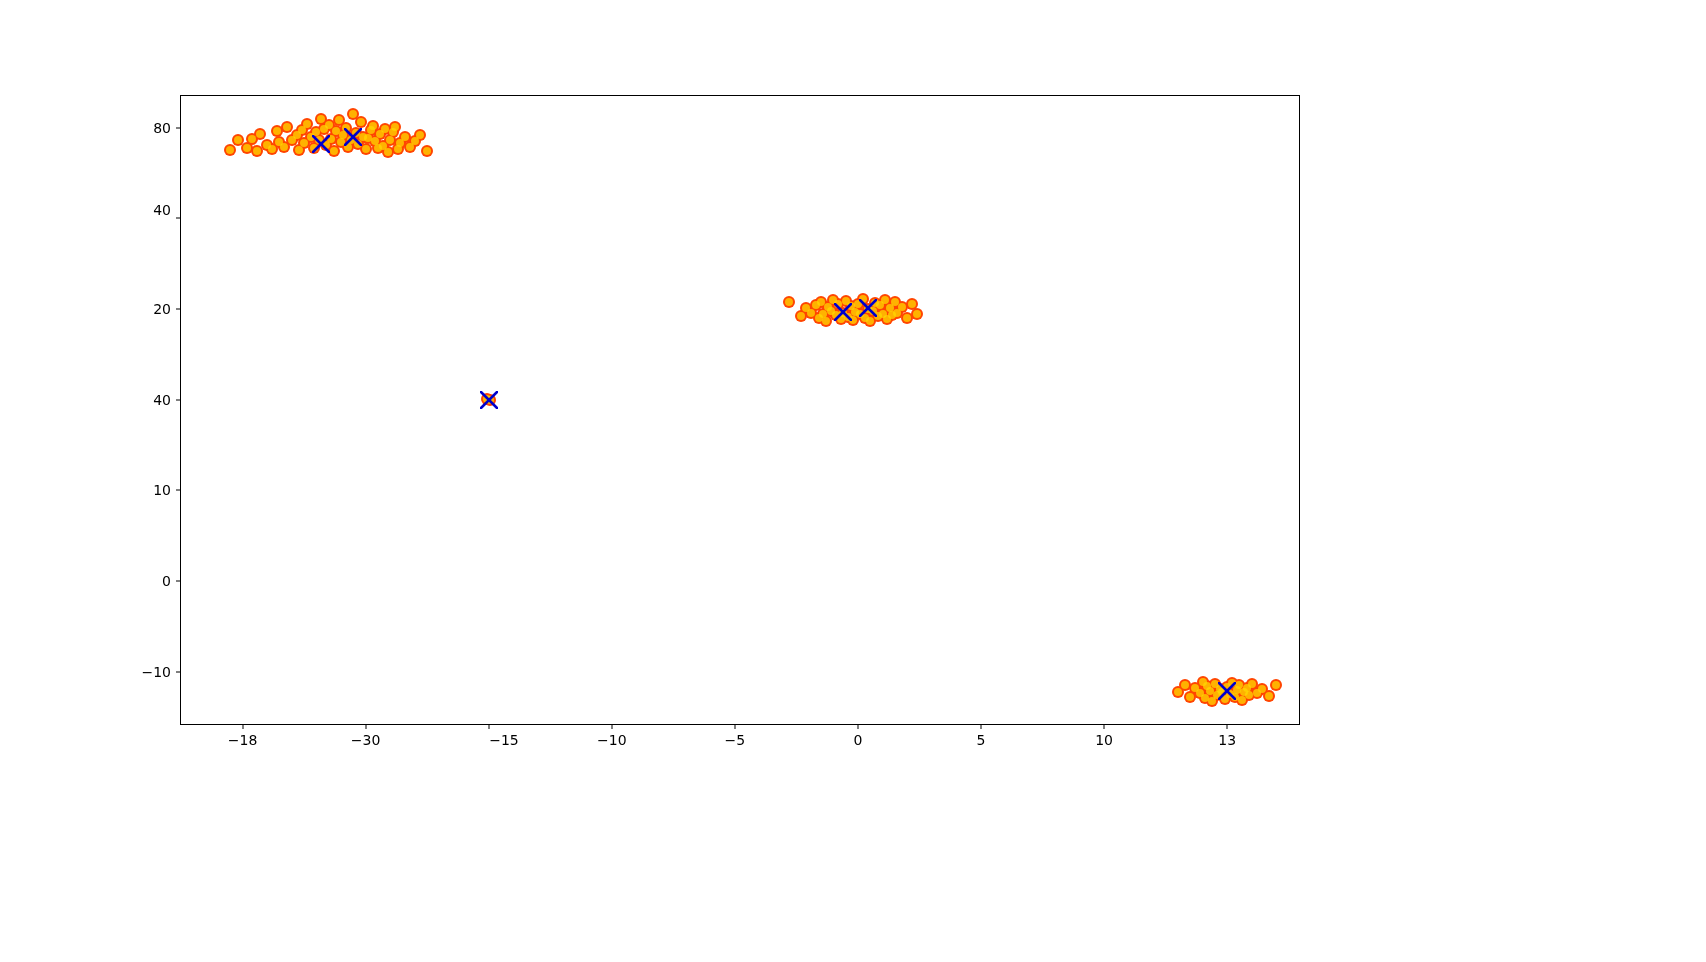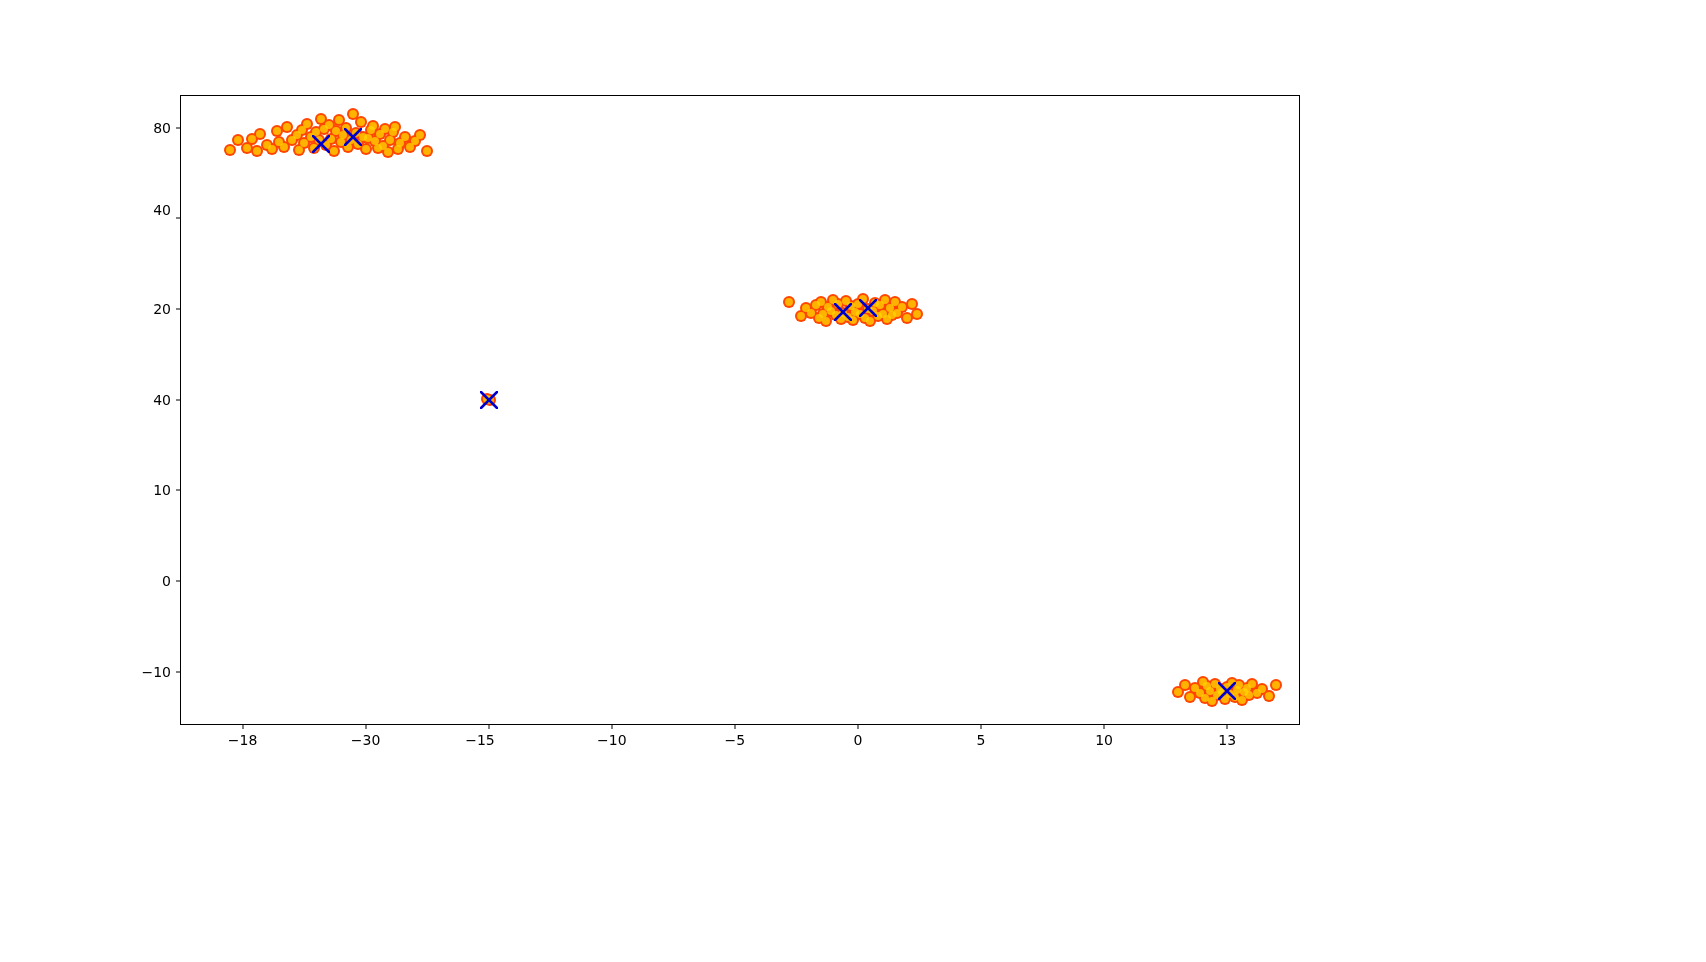--- a/index.html
+++ b/index.html
@@ -379,21 +379,21 @@
             <line x1="1" y1="1" x2="17" y2="17" stroke="#0000cc" stroke-width="2.5" stroke-linecap="round"></line>
             <line x1="1" y1="17" x2="17" y2="1" stroke="#0000cc" stroke-width="2.5" stroke-linecap="round"></line>
           </svg>
         </div>
       </div>
   <div class="tick-x" style="left: 61.5385px;"></div>
       <div class="tick-x-label" style="left: 61.5385px;">−18</div>
       <div class="tick-x" style="left: 184.615px;"></div>
       <div class="tick-x-label" style="left: 184.615px;">−30</div>
       <div class="tick-x" style="left: 307.692px;"></div>
-      <div class="tick-x-label" style="left: 299px;">−15</div>
+      <div class="tick-x-label" style="left: 323px;">−15</div>
       <div class="tick-x" style="left: 430.769px;"></div>
       <div class="tick-x-label" style="left: 430.769px;">−10</div>
       <div class="tick-x" style="left: 553.846px;"></div>
       <div class="tick-x-label" style="left: 553.846px;">−5</div>
       <div class="tick-x" style="left: 676.923px;"></div>
       <div class="tick-x-label" style="left: 676.923px;">0</div>
       <div class="tick-x" style="left: 800px;"></div>
       <div class="tick-x-label" style="left: 800px;">5</div>
       <div class="tick-x" style="left: 923.077px;"></div>
       <div class="tick-x-label" style="left: 923.077px;">10</div>

